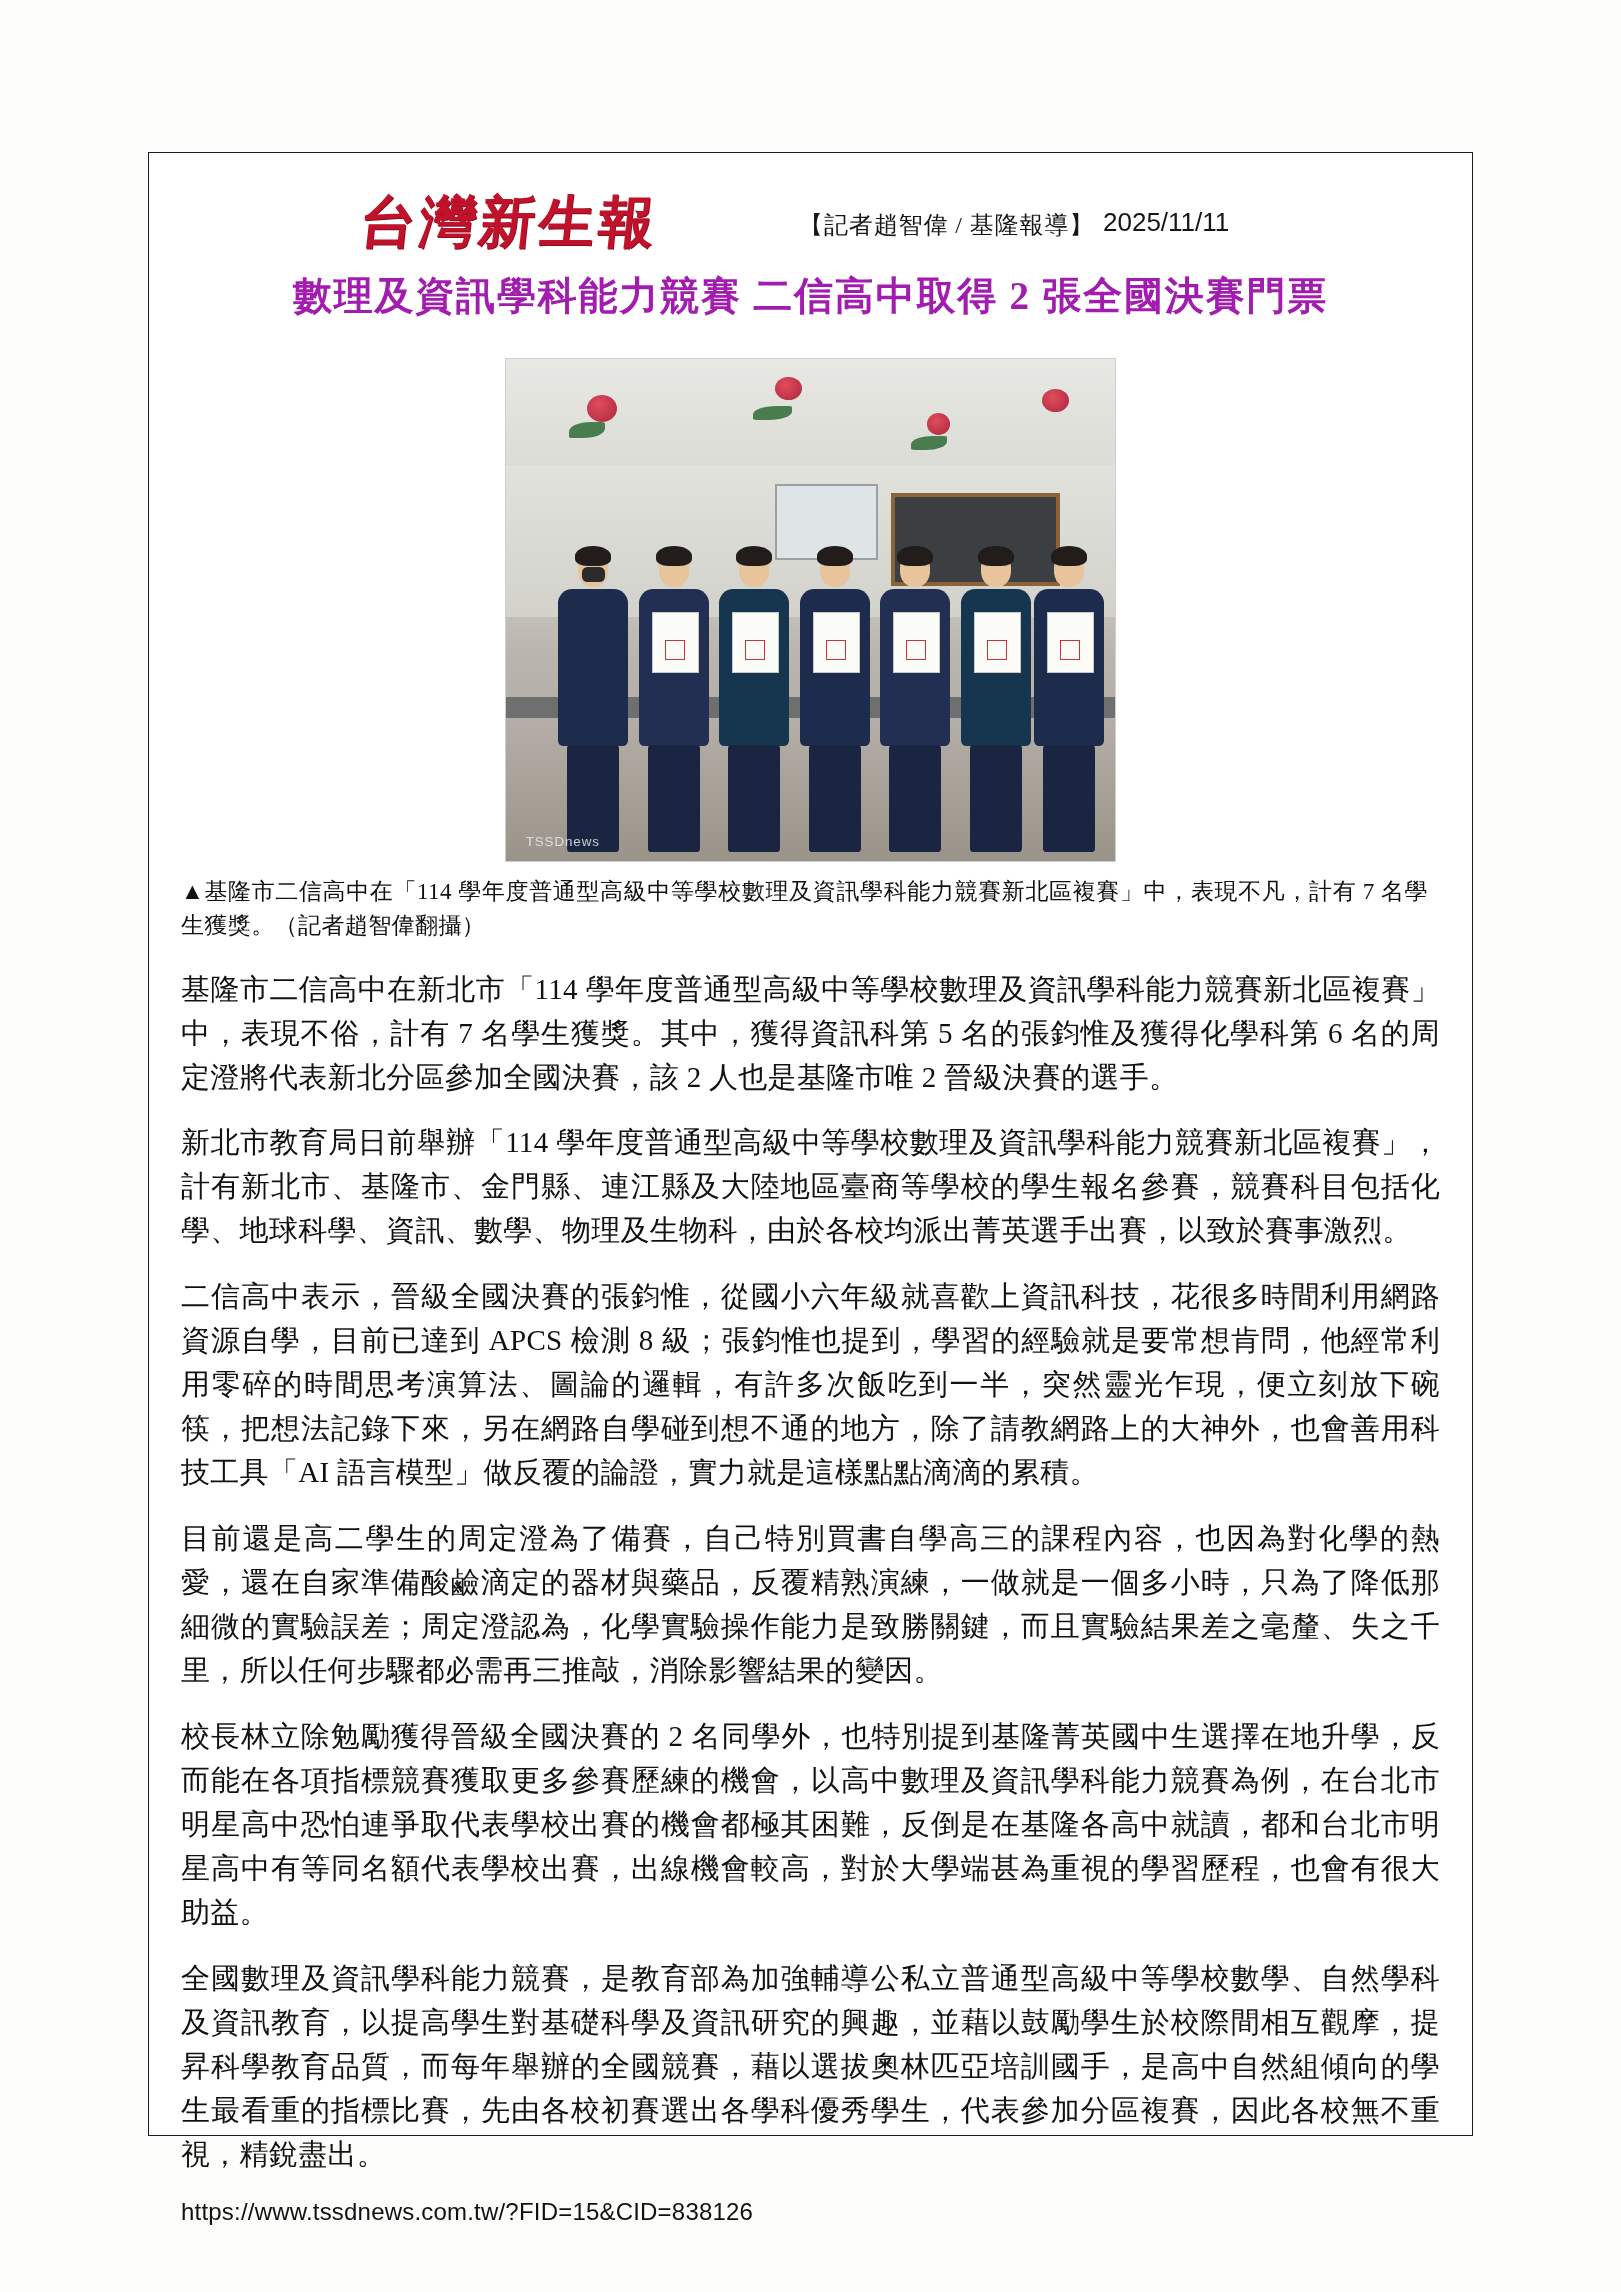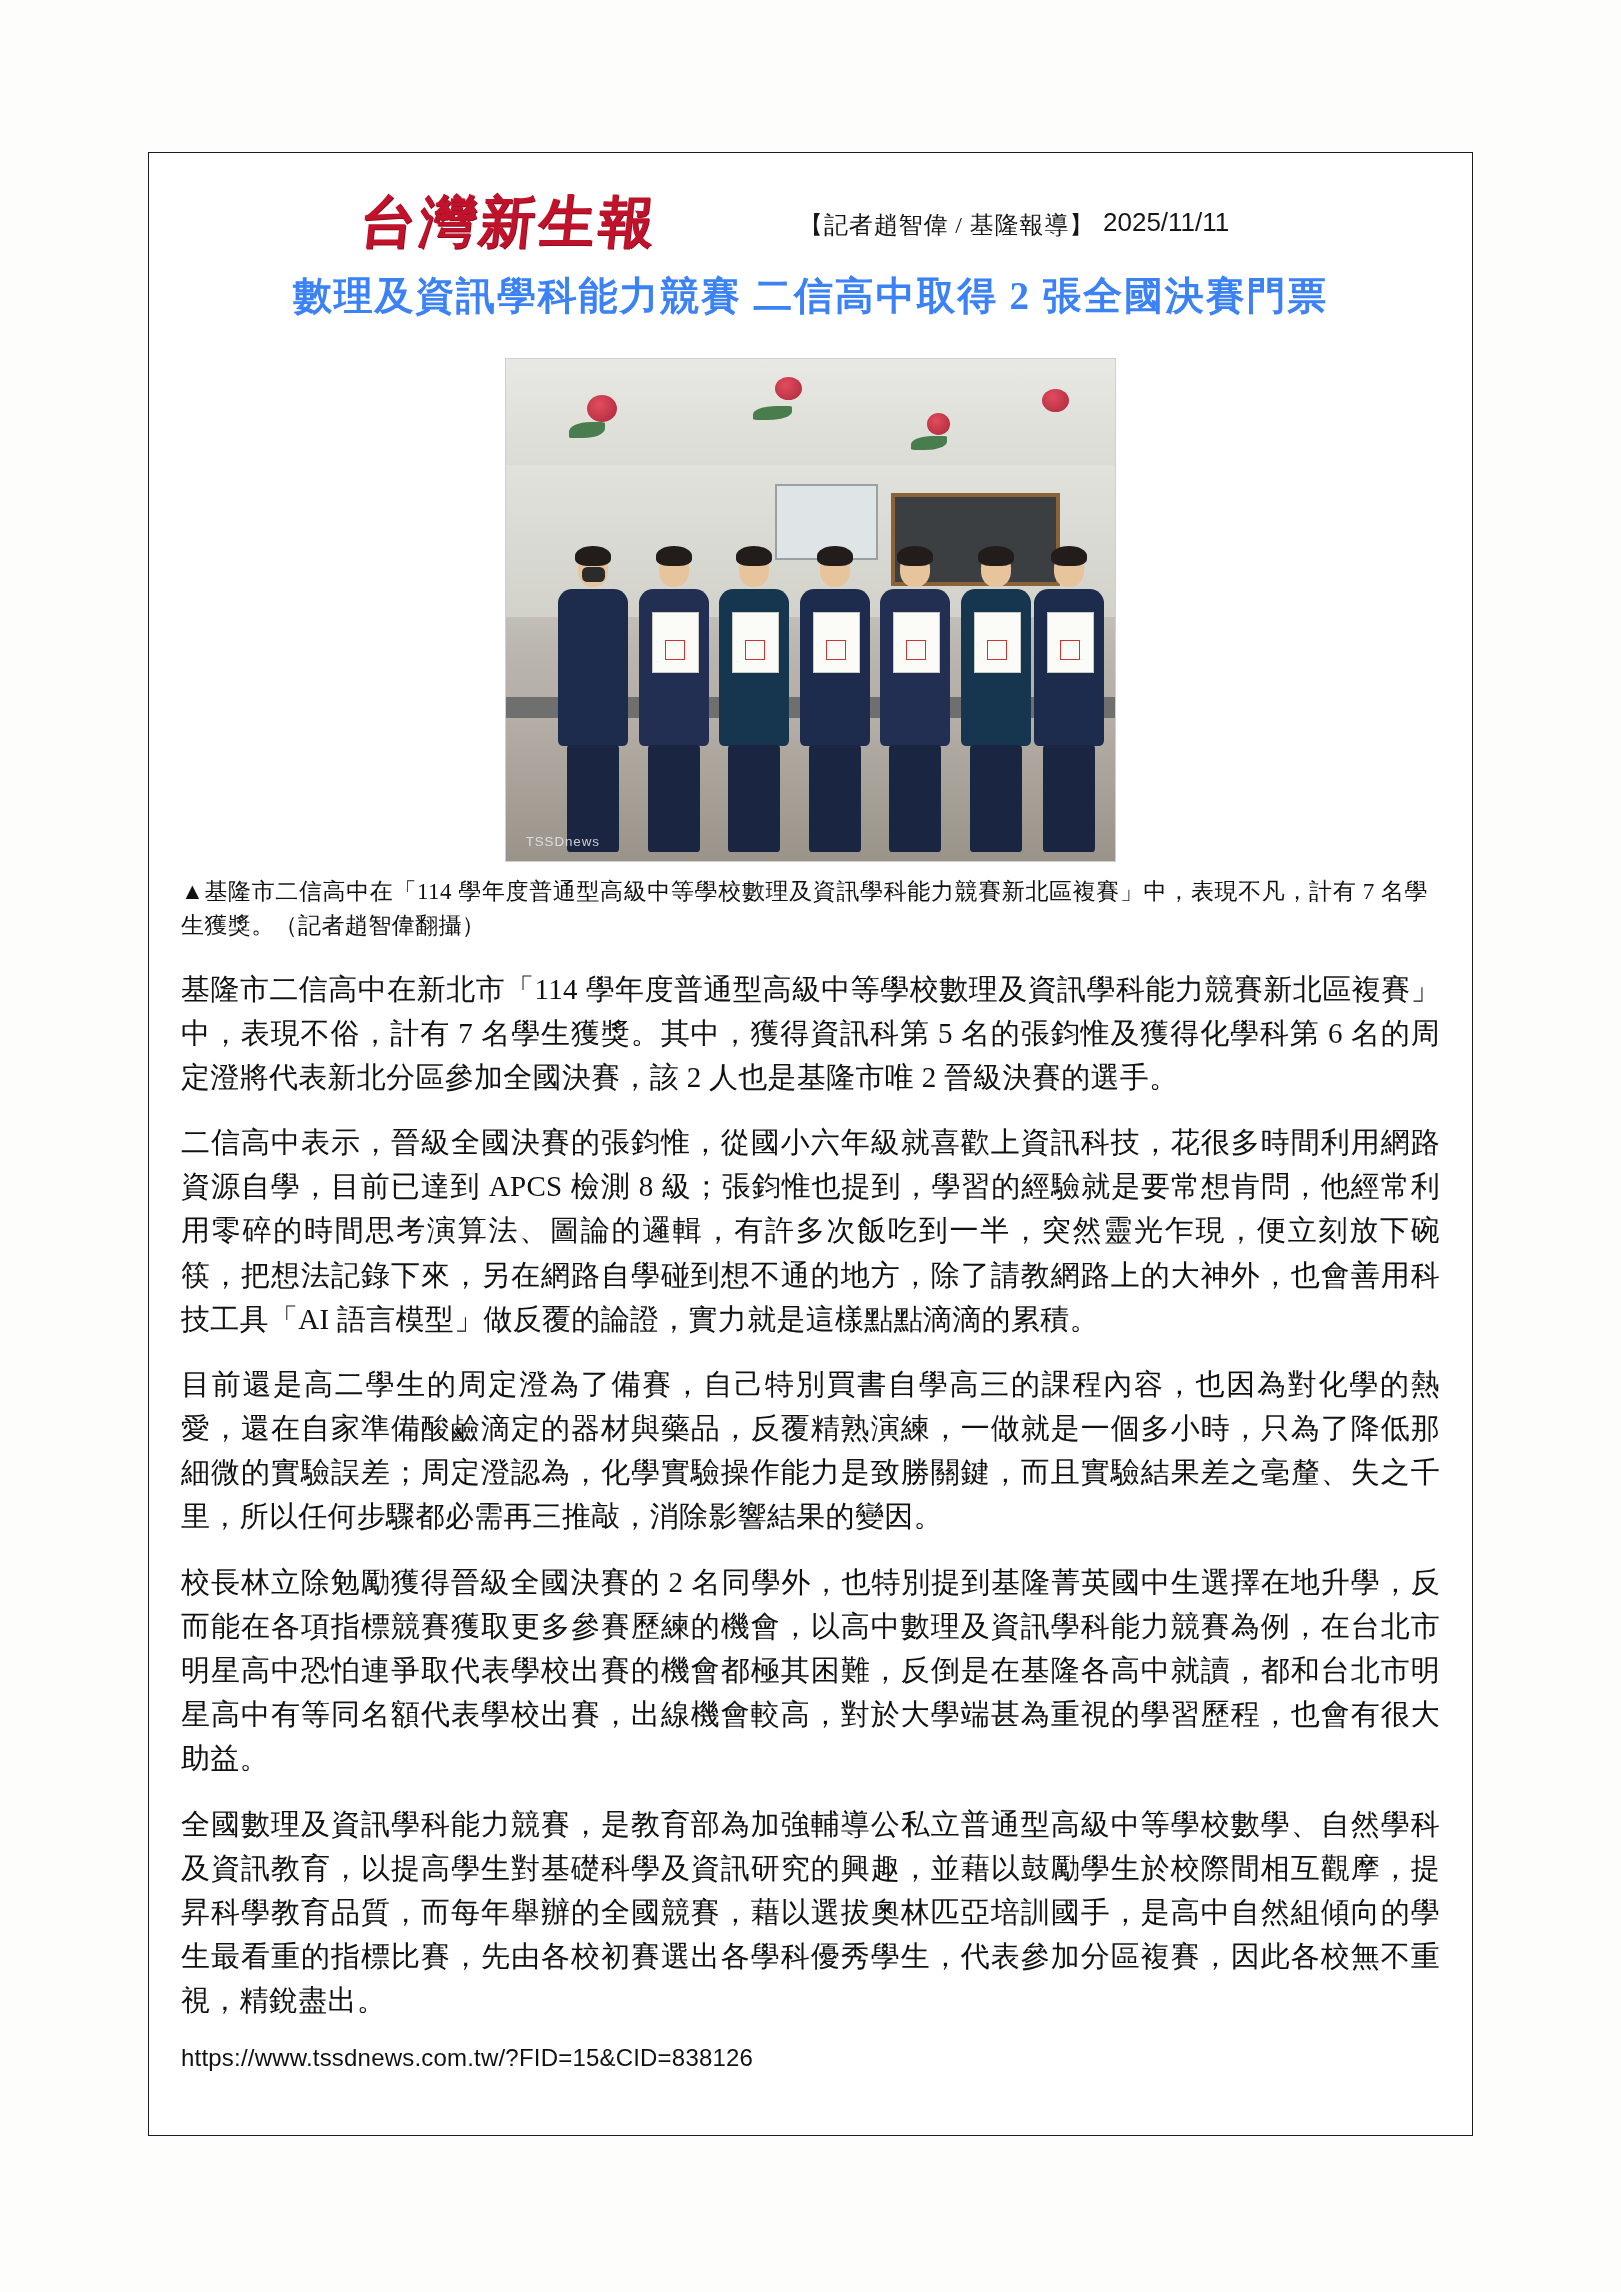--- a/index.html
+++ b/index.html
@@ -71,21 +71,21 @@
     left: 922px;
     top: 32px;
     font-size: 26px;
     color: #161616;
     font-family: "Liberation Sans", sans-serif;
     white-space: nowrap;
   }
   
   .headline {
     text-align: center;
-    color: #3b82f6;
+    color: #a21caf;
     font-size: 39px;
     font-weight: 700;
     letter-spacing: 1.8px;
     line-height: 1.2;
     margin: 1.8px 0 14.3px 0;
     white-space: nowrap;
   }
   
   .photo-wrap {
     width: 100%;
@@ -324,20 +324,21 @@
               </div>
           </div>
 
           <div class="ph-watermark">TSSDnews</div>
         </div>
       </div>
 
       <p class="caption">▲基隆市二信高中在「114 學年度普通型高級中等學校數理及資訊學科能力競賽新北區複賽」中，表現不凡，計有 7 名學生獲獎。（記者趙智偉翻攝）</p>
 
       <p class="para">基隆市二信高中在新北市「114 學年度普通型高級中等學校數理及資訊學科能力競賽新北區複賽」中，表現不俗，計有 7 名學生獲獎。其中，獲得資訊科第 5 名的張鈞惟及獲得化學科第 6 名的周定澄將代表新北分區參加全國決賽，該 2 人也是基隆市唯 2 晉級決賽的選手。</p>
+      <p class="para">新北市教育局日前舉辦「114 學年度普通型高級中等學校數理及資訊學科能力競賽新北區複賽」，計有新北市、基隆市、金門縣、連江縣及大陸地區臺商等學校的學生報名參賽，競賽科目包括化學、地球科學、資訊、數學、物理及生物科，由於各校均派出菁英選手出賽，以致於賽事激烈。</p>
       <p class="para">二信高中表示，晉級全國決賽的張鈞惟，從國小六年級就喜歡上資訊科技，花很多時間利用網路資源自學，目前已達到 APCS 檢測 8 級；張鈞惟也提到，學習的經驗就是要常想肯問，他經常利用零碎的時間思考演算法、圖論的邏輯，有許多次飯吃到一半，突然靈光乍現，便立刻放下碗筷，把想法記錄下來，另在網路自學碰到想不通的地方，除了請教網路上的大神外，也會善用科技工具「AI 語言模型」做反覆的論證，實力就是這樣點點滴滴的累積。</p>
       <p class="para">目前還是高二學生的周定澄為了備賽，自己特別買書自學高三的課程內容，也因為對化學的熱愛，還在自家準備酸鹼滴定的器材與藥品，反覆精熟演練，一做就是一個多小時，只為了降低那細微的實驗誤差；周定澄認為，化學實驗操作能力是致勝關鍵，而且實驗結果差之毫釐、失之千里，所以任何步驟都必需再三推敲，消除影響結果的變因。</p>
       <p class="para">校長林立除勉勵獲得晉級全國決賽的 2 名同學外，也特別提到基隆菁英國中生選擇在地升學，反而能在各項指標競賽獲取更多參賽歷練的機會，以高中數理及資訊學科能力競賽為例，在台北市明星高中恐怕連爭取代表學校出賽的機會都極其困難，反倒是在基隆各高中就讀，都和台北市明星高中有等同名額代表學校出賽，出線機會較高，對於大學端甚為重視的學習歷程，也會有很大助益。</p>
       <p class="para">全國數理及資訊學科能力競賽，是教育部為加強輔導公私立普通型高級中等學校數學、自然學科及資訊教育，以提高學生對基礎科學及資訊研究的興趣，並藉以鼓勵學生於校際間相互觀摩，提昇科學教育品質，而每年舉辦的全國競賽，藉以選拔奧林匹亞培訓國手，是高中自然組傾向的學生最看重的指標比賽，先由各校初賽選出各學科優秀學生，代表參加分區複賽，因此各校無不重視，精銳盡出。</p>
 
       <div class="source-url">https://www.tssdnews.com.tw/?FID=15&amp;CID=838126</div>
 
     </div>
   </div>
 </div>

